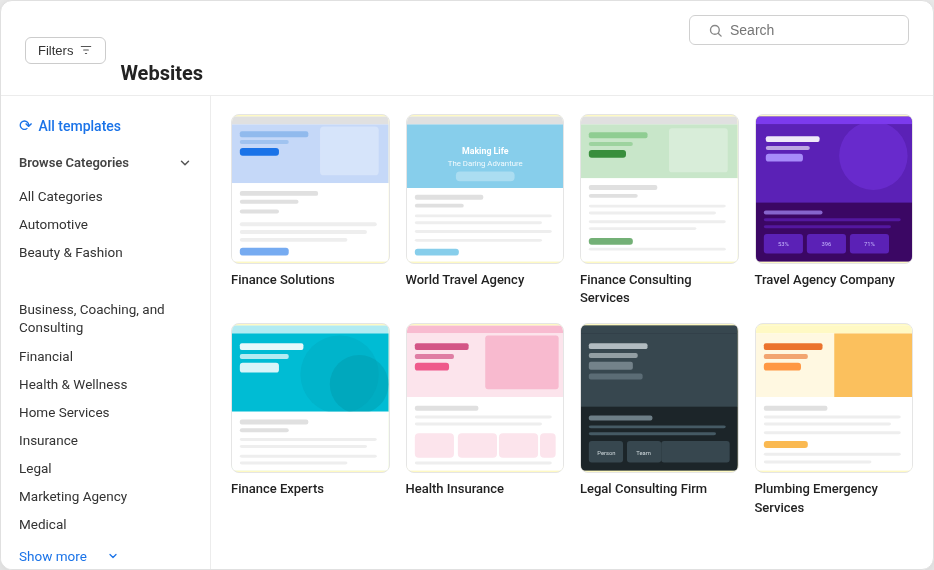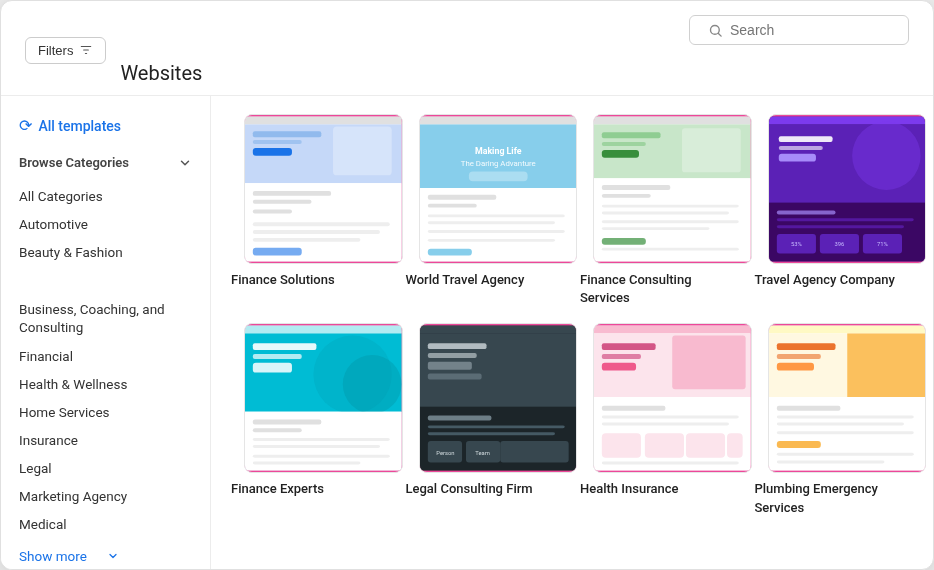--- a/index.html
+++ b/index.html
@@ -25,21 +25,21 @@
     .header {
       display: flex;
       align-items: flex-start;
       justify-content: space-between;
       padding: 14px 24px 10px 24px;
       border-bottom: 1px solid #ececec;
       flex-shrink: 0;
     }
     .header-title {
       font-size: 20px;
-      font-weight: 400;
+      font-weight: 700;
       color: #222;
       margin-top: 46px;
     }
     .search-box {
       display: flex;
       align-items: center;
       border: 1.5px solid #d0d0d0;
       border-radius: 6px;
       padding: 6px 18px;
       width: 220px;
@@ -162,24 +162,23 @@
     }
     .card {
       cursor: pointer;
     }
     .card-img {
       width: 100%;
       height: 150px;
       border-radius: 8px;
       border: 1px solid #e5e5e5;
       overflow: hidden;
-      background: #ec4899;
+      background: #fef9c3;
       display: flex;
       align-items: stretch;
-      margin-left: 13px;
     }
     .card-label {
       margin-top: 7px;
       font-size: 13px;
       color: #222;
       font-weight: 500;
       line-height: 1.4;
     }
 
     
@@ -391,20 +390,44 @@
               <rect x="8" y="115" width="140" height="3" rx="2" fill="#eeeeee"></rect>
               <rect x="8" y="122" width="130" height="3" rx="2" fill="#eeeeee"></rect>
               <rect x="8" y="132" width="140" height="3" rx="2" fill="#eeeeee"></rect>
               <rect x="8" y="139" width="110" height="3" rx="2" fill="#eeeeee"></rect>
             </svg>
           </div>
           <div class="card-label">Finance Experts</div>
         </div>
 
         <div class="card">
+          <div class="card-img health-insurance">
+            <svg class="mini-mockup" viewBox="0 0 160 148" xmlns="http://www.w3.org/2000/svg">
+              <rect width="160" height="148" fill="#fff"></rect>
+              <rect width="160" height="8" fill="#f8bbd0"></rect>
+              <rect x="0" y="8" width="160" height="65" fill="#fce4ec"></rect>
+              <rect x="80" y="10" width="75" height="55" fill="#f48fb1" opacity="0.5" rx="3"></rect>
+              <rect x="8" y="18" width="55" height="7" rx="2" fill="#c2185b" opacity="0.7"></rect>
+              <rect x="8" y="29" width="40" height="5" rx="2" fill="#c2185b" opacity="0.5"></rect>
+              <rect x="8" y="38" width="35" height="8" rx="3" fill="#e91e63" opacity="0.7"></rect>
+              <rect x="0" y="73" width="160" height="75" fill="#fff"></rect>
+              <rect x="8" y="82" width="65" height="5" rx="2" fill="#e0e0e0"></rect>
+              <rect x="8" y="92" width="140" height="3" rx="2" fill="#eeeeee"></rect>
+              <rect x="8" y="99" width="130" height="3" rx="2" fill="#eeeeee"></rect>
+              <rect x="8" y="110" width="40" height="25" rx="4" fill="#fce4ec"></rect>
+              <rect x="52" y="110" width="40" height="25" rx="4" fill="#fce4ec"></rect>
+              <rect x="94" y="110" width="40" height="25" rx="4" fill="#fce4ec"></rect>
+              <rect x="136" y="110" width="16" height="25" rx="4" fill="#fce4ec"></rect>
+              <rect x="8" y="139" width="140" height="3" rx="2" fill="#eeeeee"></rect>
+            </svg>
+          </div>
+          <div class="card-label">Health Insurance</div>
+        </div>
+
+        <div class="card">
           <div class="card-img legal-consulting">
             <svg class="mini-mockup" viewBox="0 0 160 148" xmlns="http://www.w3.org/2000/svg">
               <rect width="160" height="148" fill="#263238"></rect>
               <rect width="160" height="8" fill="#37474f"></rect>
               <rect x="0" y="8" width="160" height="75" fill="#37474f"></rect>
               <rect x="8" y="18" width="60" height="6" rx="2" fill="#cfd8dc" opacity="0.8"></rect>
               <rect x="8" y="28" width="50" height="5" rx="2" fill="#cfd8dc" opacity="0.6"></rect>
               <rect x="8" y="37" width="45" height="8" rx="2" fill="#b0bec5" opacity="0.5"></rect>
               <rect x="8" y="49" width="55" height="6" rx="2" fill="#90a4ae" opacity="0.4"></rect>
               <rect x="0" y="83" width="160" height="65" fill="#1c2529"></rect>
@@ -415,44 +438,20 @@
               <rect x="47" y="118" width="35" height="22" rx="3" fill="#37474f"></rect>
               <rect x="82" y="118" width="70" height="22" rx="3" fill="#37474f"></rect>
               <text x="26" y="132" text-anchor="middle" font-size="6" fill="#cfd8dc">Person</text>
               <text x="64" y="132" text-anchor="middle" font-size="6" fill="#cfd8dc">Team</text>
             </svg>
           </div>
           <div class="card-label">Legal Consulting Firm</div>
         </div>
 
         <div class="card">
-          <div class="card-img health-insurance">
-            <svg class="mini-mockup" viewBox="0 0 160 148" xmlns="http://www.w3.org/2000/svg">
-              <rect width="160" height="148" fill="#fff"></rect>
-              <rect width="160" height="8" fill="#f8bbd0"></rect>
-              <rect x="0" y="8" width="160" height="65" fill="#fce4ec"></rect>
-              <rect x="80" y="10" width="75" height="55" fill="#f48fb1" opacity="0.5" rx="3"></rect>
-              <rect x="8" y="18" width="55" height="7" rx="2" fill="#c2185b" opacity="0.7"></rect>
-              <rect x="8" y="29" width="40" height="5" rx="2" fill="#c2185b" opacity="0.5"></rect>
-              <rect x="8" y="38" width="35" height="8" rx="3" fill="#e91e63" opacity="0.7"></rect>
-              <rect x="0" y="73" width="160" height="75" fill="#fff"></rect>
-              <rect x="8" y="82" width="65" height="5" rx="2" fill="#e0e0e0"></rect>
-              <rect x="8" y="92" width="140" height="3" rx="2" fill="#eeeeee"></rect>
-              <rect x="8" y="99" width="130" height="3" rx="2" fill="#eeeeee"></rect>
-              <rect x="8" y="110" width="40" height="25" rx="4" fill="#fce4ec"></rect>
-              <rect x="52" y="110" width="40" height="25" rx="4" fill="#fce4ec"></rect>
-              <rect x="94" y="110" width="40" height="25" rx="4" fill="#fce4ec"></rect>
-              <rect x="136" y="110" width="16" height="25" rx="4" fill="#fce4ec"></rect>
-              <rect x="8" y="139" width="140" height="3" rx="2" fill="#eeeeee"></rect>
-            </svg>
-          </div>
-          <div class="card-label">Health Insurance</div>
-        </div>
-
-        <div class="card">
           <div class="card-img plumbing-emergency">
             <svg class="mini-mockup" viewBox="0 0 160 148" xmlns="http://www.w3.org/2000/svg">
               <rect width="160" height="148" fill="#fff"></rect>
               <rect width="160" height="8" fill="#fff9c4"></rect>
               <rect x="0" y="8" width="160" height="65" fill="#fff8e1"></rect>
               <rect x="80" y="8" width="80" height="65" fill="#f9a825" opacity="0.7"></rect>
               <rect x="8" y="18" width="60" height="7" rx="2" fill="#e65100" opacity="0.8"></rect>
               <rect x="8" y="29" width="45" height="5" rx="2" fill="#e65100" opacity="0.5"></rect>
               <rect x="8" y="38" width="38" height="8" rx="3" fill="#ff6f00" opacity="0.7"></rect>
               <rect x="0" y="73" width="160" height="75" fill="#fff"></rect>

